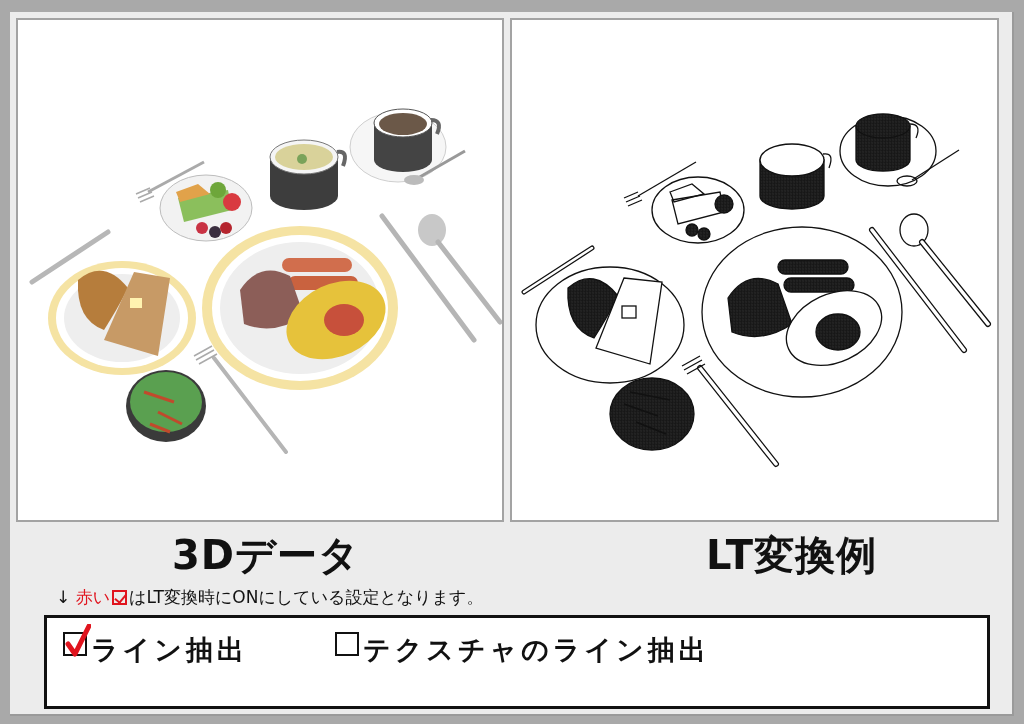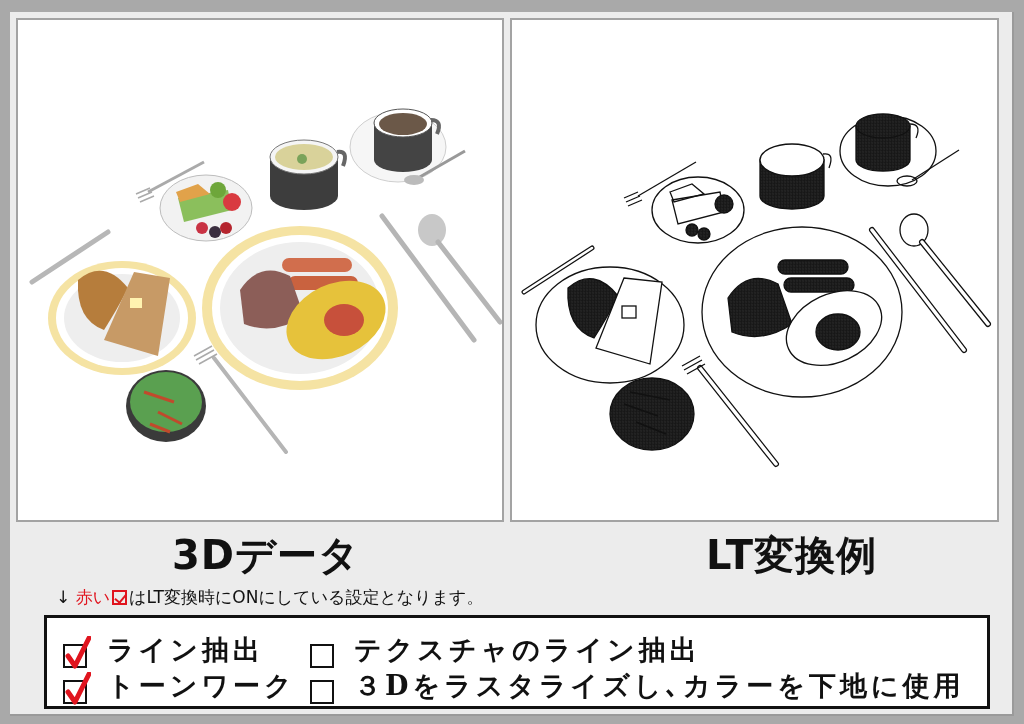--- a/index.html
+++ b/index.html
@@ -14,22 +14,22 @@
   .caption.left { left: 172px; }
   .caption.right { left: 706px; }
   .note { position: absolute; left: 56px; top: 586px; font-size: 17px; color: #111; white-space: nowrap; }
   .note .red { color: #e0141e; }
   .note .redbox { display: inline-block; width: 15px; height: 15px; border: 2px solid #e0141e; vertical-align: -2px; position: relative; margin: 0 2px; }
   .note .redbox::after { content: ""; position: absolute; left: 3px; top: 0px; width: 5px; height: 9px; border-right: 2px solid #e0141e; border-bottom: 2px solid #e0141e; transform: rotate(40deg); }
   .settings { position: absolute; left: 44px; top: 615px; width: 946px; height: 94px; background: #fff; border: 3px solid #111; }
   .row { position: absolute; left: 16px; height: 36px; display: flex; align-items: center; font-family: "DejaVu Serif", serif; font-weight: bold; font-size: 27px; color: #111; white-space: nowrap; letter-spacing: 4px; }
   .row.r1 { top: 14px; }
   .row.r2 { top: 50px; }
-  .opt { display: flex; align-items: flex-end; gap: 16px; }
-  .opt.second { position: absolute; left: 247px; }
+  .opt { display: flex; align-items: flex-start; }
+  .opt.second { position: absolute; left: 272px; }
   .cb { width: 24px; height: 24px; border: 2px solid #111; background: #fff; position: relative; margin-right: 4px; flex: none; }
   .cb .tick { position: absolute; left: 0; top: -10px; }
 </style>
 </head>
 <body>
 
 <div class="sheet"></div>
 
 <div class="panel left">
   <svg width="488" height="504" viewBox="0 0 488 504">
@@ -165,27 +165,13 @@
           <path d="M3 20 L10 30 L24 2" fill="none" stroke="#e0141e" stroke-width="5" stroke-linecap="round" stroke-linejoin="round"></path>
         </svg>
       </span>
       <span>ライン抽出</span>
     </div>
     <div class="opt second">
       <span class="cb"></span>
       <span>テクスチャのライン抽出</span>
     </div>
   </div>
-  <div class="row r2">
-    <div class="opt">
-      <span class="cb">
-        <svg class="tick" width="26" height="36" viewBox="0 0 26 36">
-          <path d="M3 20 L10 30 L24 2" fill="none" stroke="#e0141e" stroke-width="5" stroke-linecap="round" stroke-linejoin="round"></path>
-        </svg>
-      </span>
-      <span>トーンワーク</span>
-    </div>
-    <div class="opt second">
-      <span class="cb"></span>
-      <span>３Dをラスタライズし､カラーを下地に使用</span>
-    </div>
-  </div>
 </div>
 
 </body></html>

